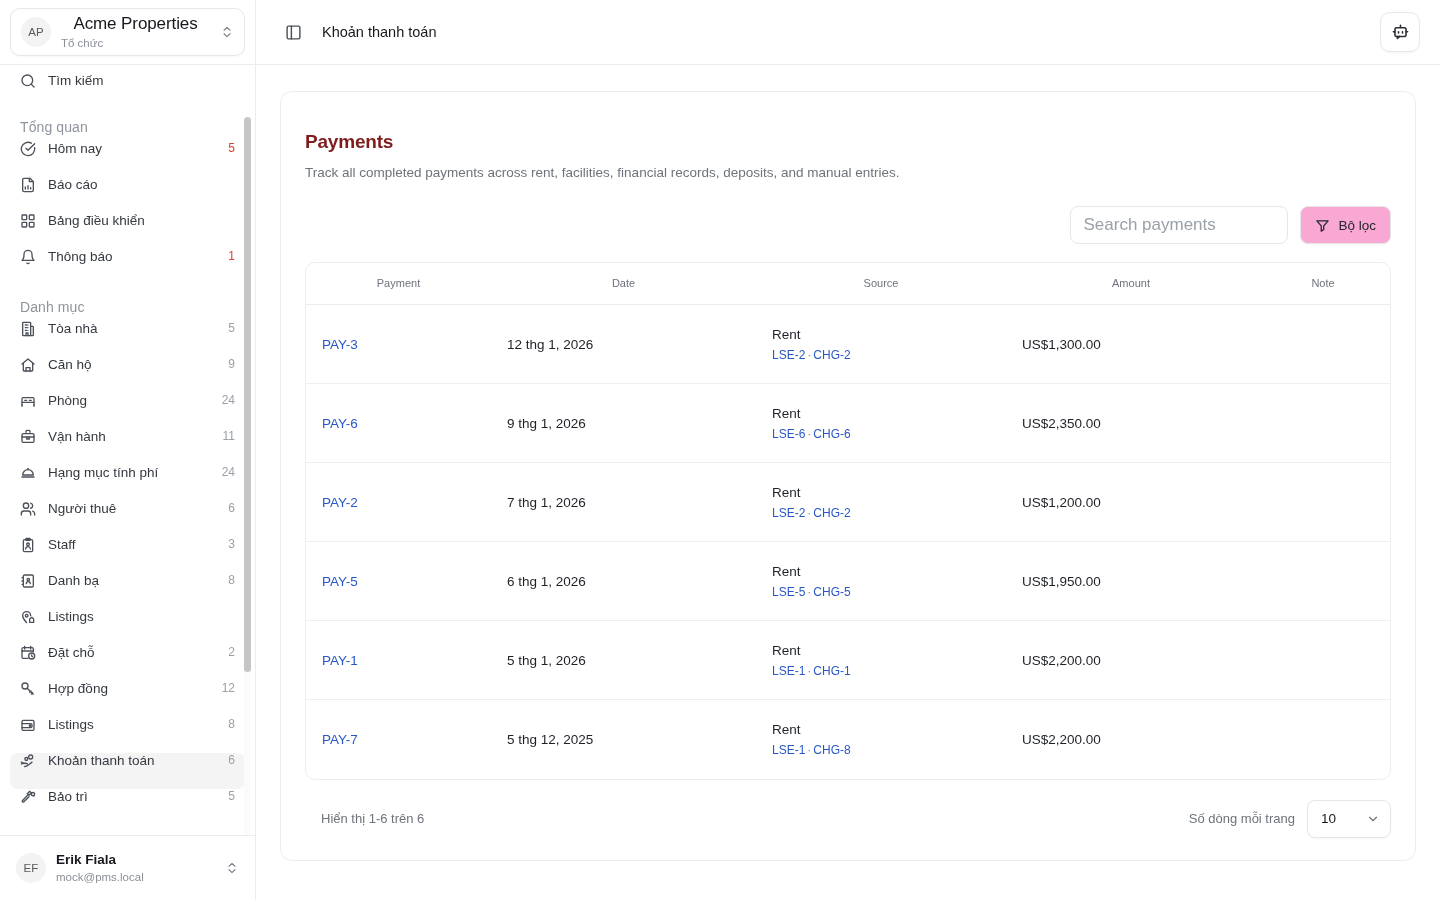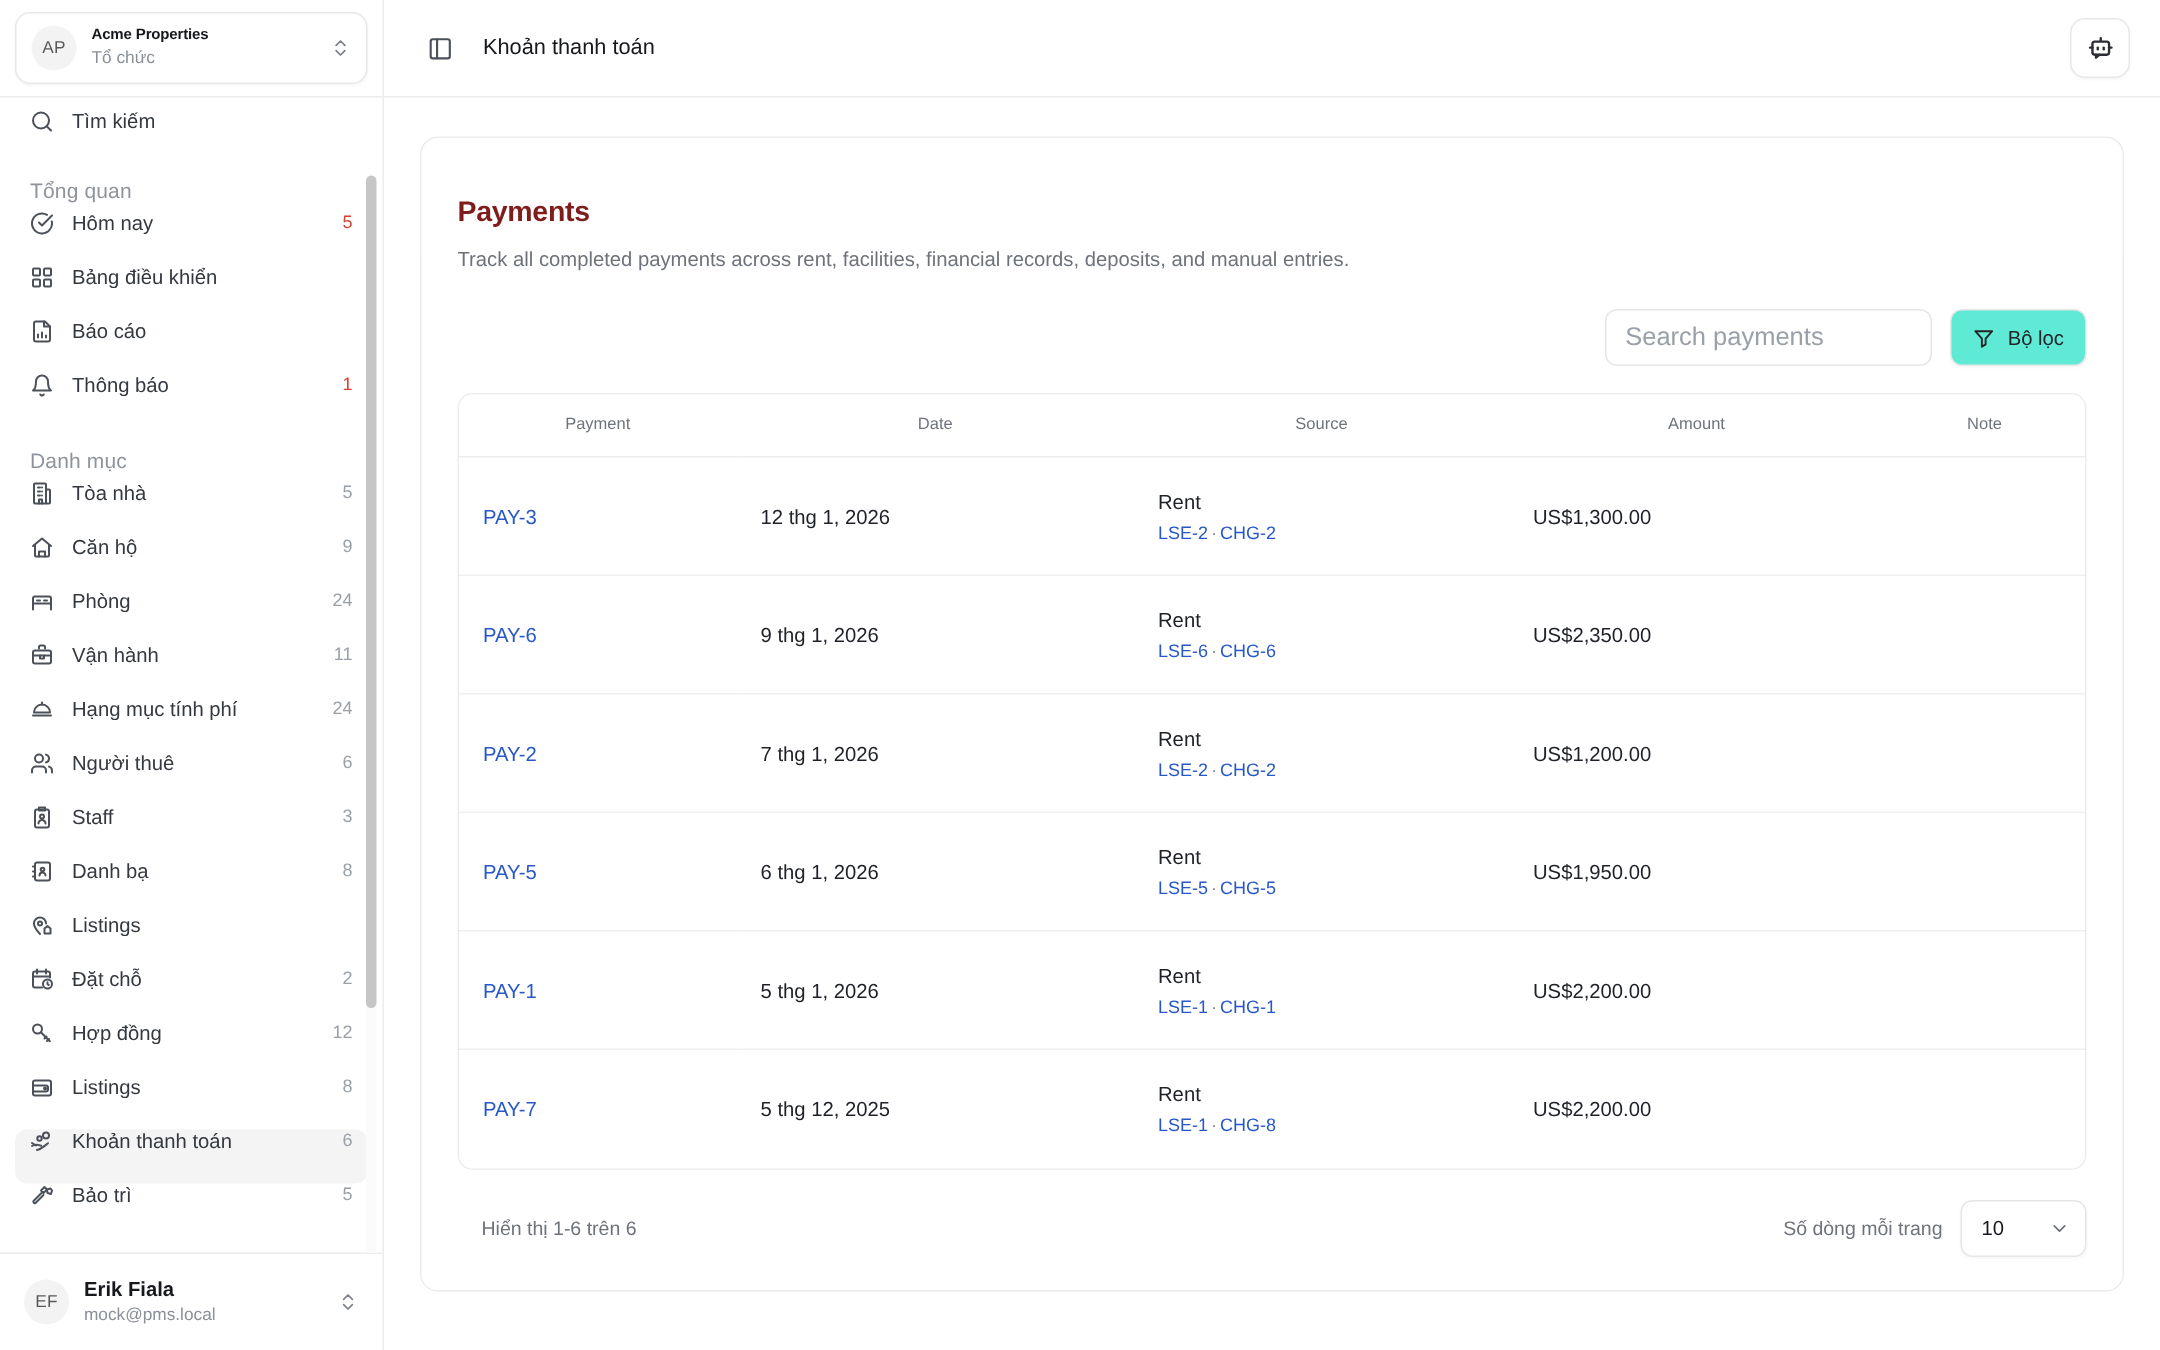--- a/index.html
+++ b/index.html
@@ -37,21 +37,21 @@
     cursor: pointer;
   }
   .avatar {
     width: 30px; height: 30px; border-radius: 50%;
     background: #f3f3f3; color: #5a5a5a;
     display: flex; align-items: center; justify-content: center;
     font-size: 11.5px; font-weight: 400; letter-spacing: .2px;
     flex: 0 0 30px;
   }
   .org-text { flex: 1 1 auto; min-width: 0; line-height: 1.22; }
-  .org-name { font-size: 10px; font-weight: 700; color: #16181d; letter-spacing: -.1px; }
+  .org-name { font-size: 17px; font-weight: 400; color: #16181d; letter-spacing: -.1px; text-align: center; }
   .org-sub  { font-size: 11.5px; color: #8a8f98; margin-top: 1px; }
   .chev-updown { flex: 0 0 14px; color: #7b8089; display:flex; align-items:center; }
 
   .sidebar-sep { height: 1px; background: #ececec; margin: 0; }
 
   .nav-scroll {
     flex: 1 1 auto;
     overflow: hidden;
     padding: 8px 10px 0 10px;
     position: relative;
@@ -155,21 +155,21 @@
     border: 1px solid #e6e6e6; border-radius: 8px;
     padding: 0 12px; font-size: 17px; color: #16181d;
     background: #fff;
     font-family: inherit;
     outline: none;
   }
   .search-input::placeholder { color: #9aa0a8; }
   .filter-btn {
     height: 38px; padding: 0 14px;
     border: 1px solid #e6e6e6; border-radius: 8px;
-    background: #5eead4; cursor: pointer;
+    background: #f9a8d4; cursor: pointer;
     display: flex; align-items: center; gap: 8px;
     font-size: 13.5px; color: #22252b; font-family: inherit;
     box-shadow: 0 1px 2px rgba(16,24,40,.03);
   }
 
   .table-wrap {
     margin-top: 18px;
     border: 1px solid #ececec;
     border-radius: 10px;
     overflow: hidden;
@@ -268,41 +268,41 @@
               <path d="m9 11 3 3L22 4"></path>
             </svg>
         </span>
         <span class="lbl">Hôm nay</span>
         <span class="cnt alert">5</span>
       </div>
 
       <div class="nav-item">
         <span class="ic">
           <svg width="16" height="16" viewBox="0 0 24 24" fill="none" stroke="currentColor" stroke-width="2" stroke-linecap="round" stroke-linejoin="round">
-              <rect x="3" y="3" width="7" height="7" rx="1"></rect>
-              <rect x="14" y="3" width="7" height="7" rx="1"></rect>
-              <rect x="3" y="14" width="7" height="7" rx="1"></rect>
-              <rect x="14" y="14" width="7" height="7" rx="1"></rect>
-            </svg>
-        </span>
-        <span class="lbl">Bảng điều khiển</span>
-        <span class="cnt"></span>
-      </div>
-
-      <div class="nav-item">
-        <span class="ic">
-          <svg width="16" height="16" viewBox="0 0 24 24" fill="none" stroke="currentColor" stroke-width="2" stroke-linecap="round" stroke-linejoin="round">
               <path d="M15 2H6a2 2 0 0 0-2 2v16a2 2 0 0 0 2 2h12a2 2 0 0 0 2-2V7Z"></path>
               <path d="M14 2v5h6"></path>
               <path d="M8 18v-3"></path>
               <path d="M12 18v-5"></path>
               <path d="M16 18v-2"></path>
             </svg>
         </span>
         <span class="lbl">Báo cáo</span>
+        <span class="cnt"></span>
+      </div>
+
+      <div class="nav-item">
+        <span class="ic">
+          <svg width="16" height="16" viewBox="0 0 24 24" fill="none" stroke="currentColor" stroke-width="2" stroke-linecap="round" stroke-linejoin="round">
+              <rect x="3" y="3" width="7" height="7" rx="1"></rect>
+              <rect x="14" y="3" width="7" height="7" rx="1"></rect>
+              <rect x="3" y="14" width="7" height="7" rx="1"></rect>
+              <rect x="14" y="14" width="7" height="7" rx="1"></rect>
+            </svg>
+        </span>
+        <span class="lbl">Bảng điều khiển</span>
         <span class="cnt"></span>
       </div>
 
       <div class="nav-item">
         <span class="ic">
           <svg width="16" height="16" viewBox="0 0 24 24" fill="none" stroke="currentColor" stroke-width="2" stroke-linecap="round" stroke-linejoin="round">
               <path d="M6 8a6 6 0 0 1 12 0c0 7 3 9 3 9H3s3-2 3-9"></path>
               <path d="M10.3 21a1.94 1.94 0 0 0 3.4 0"></path>
             </svg>
         </span>

